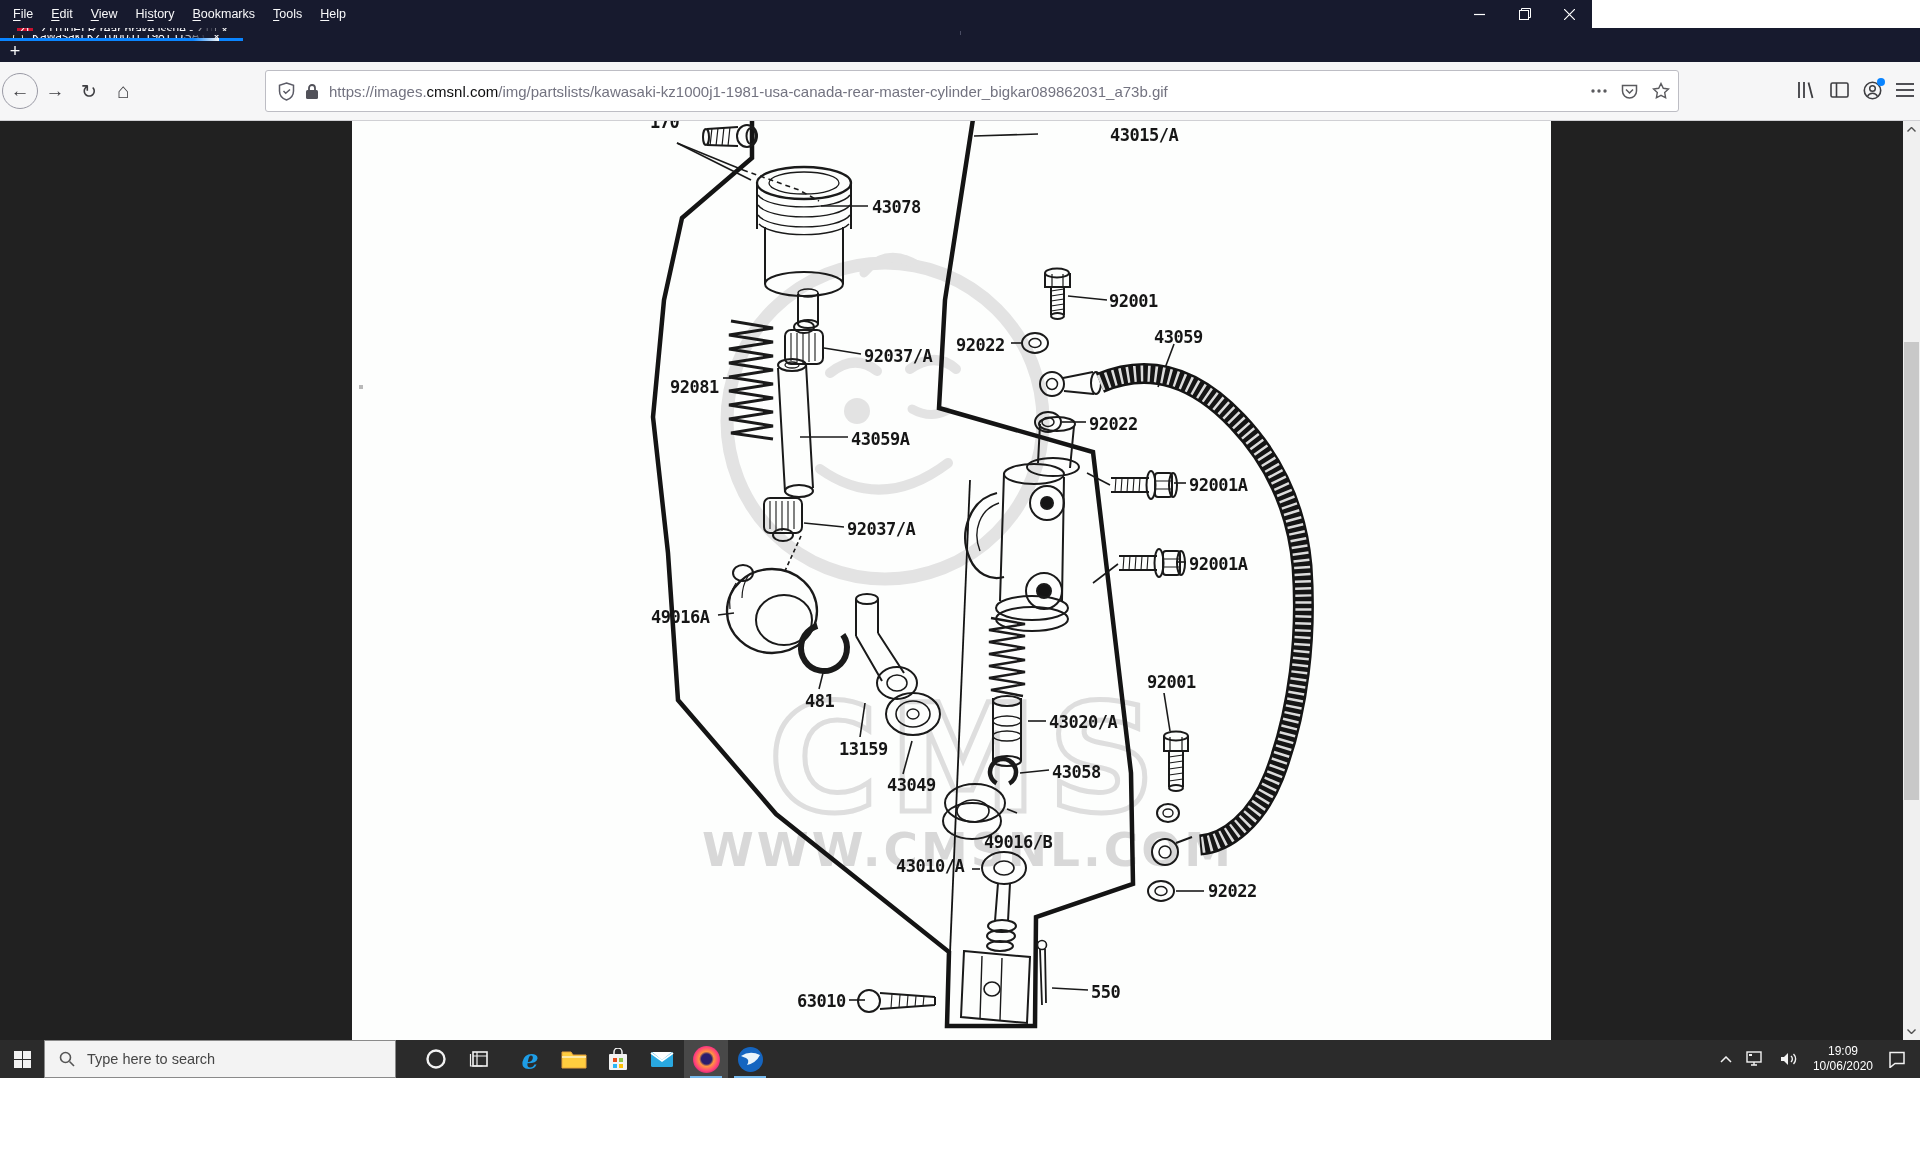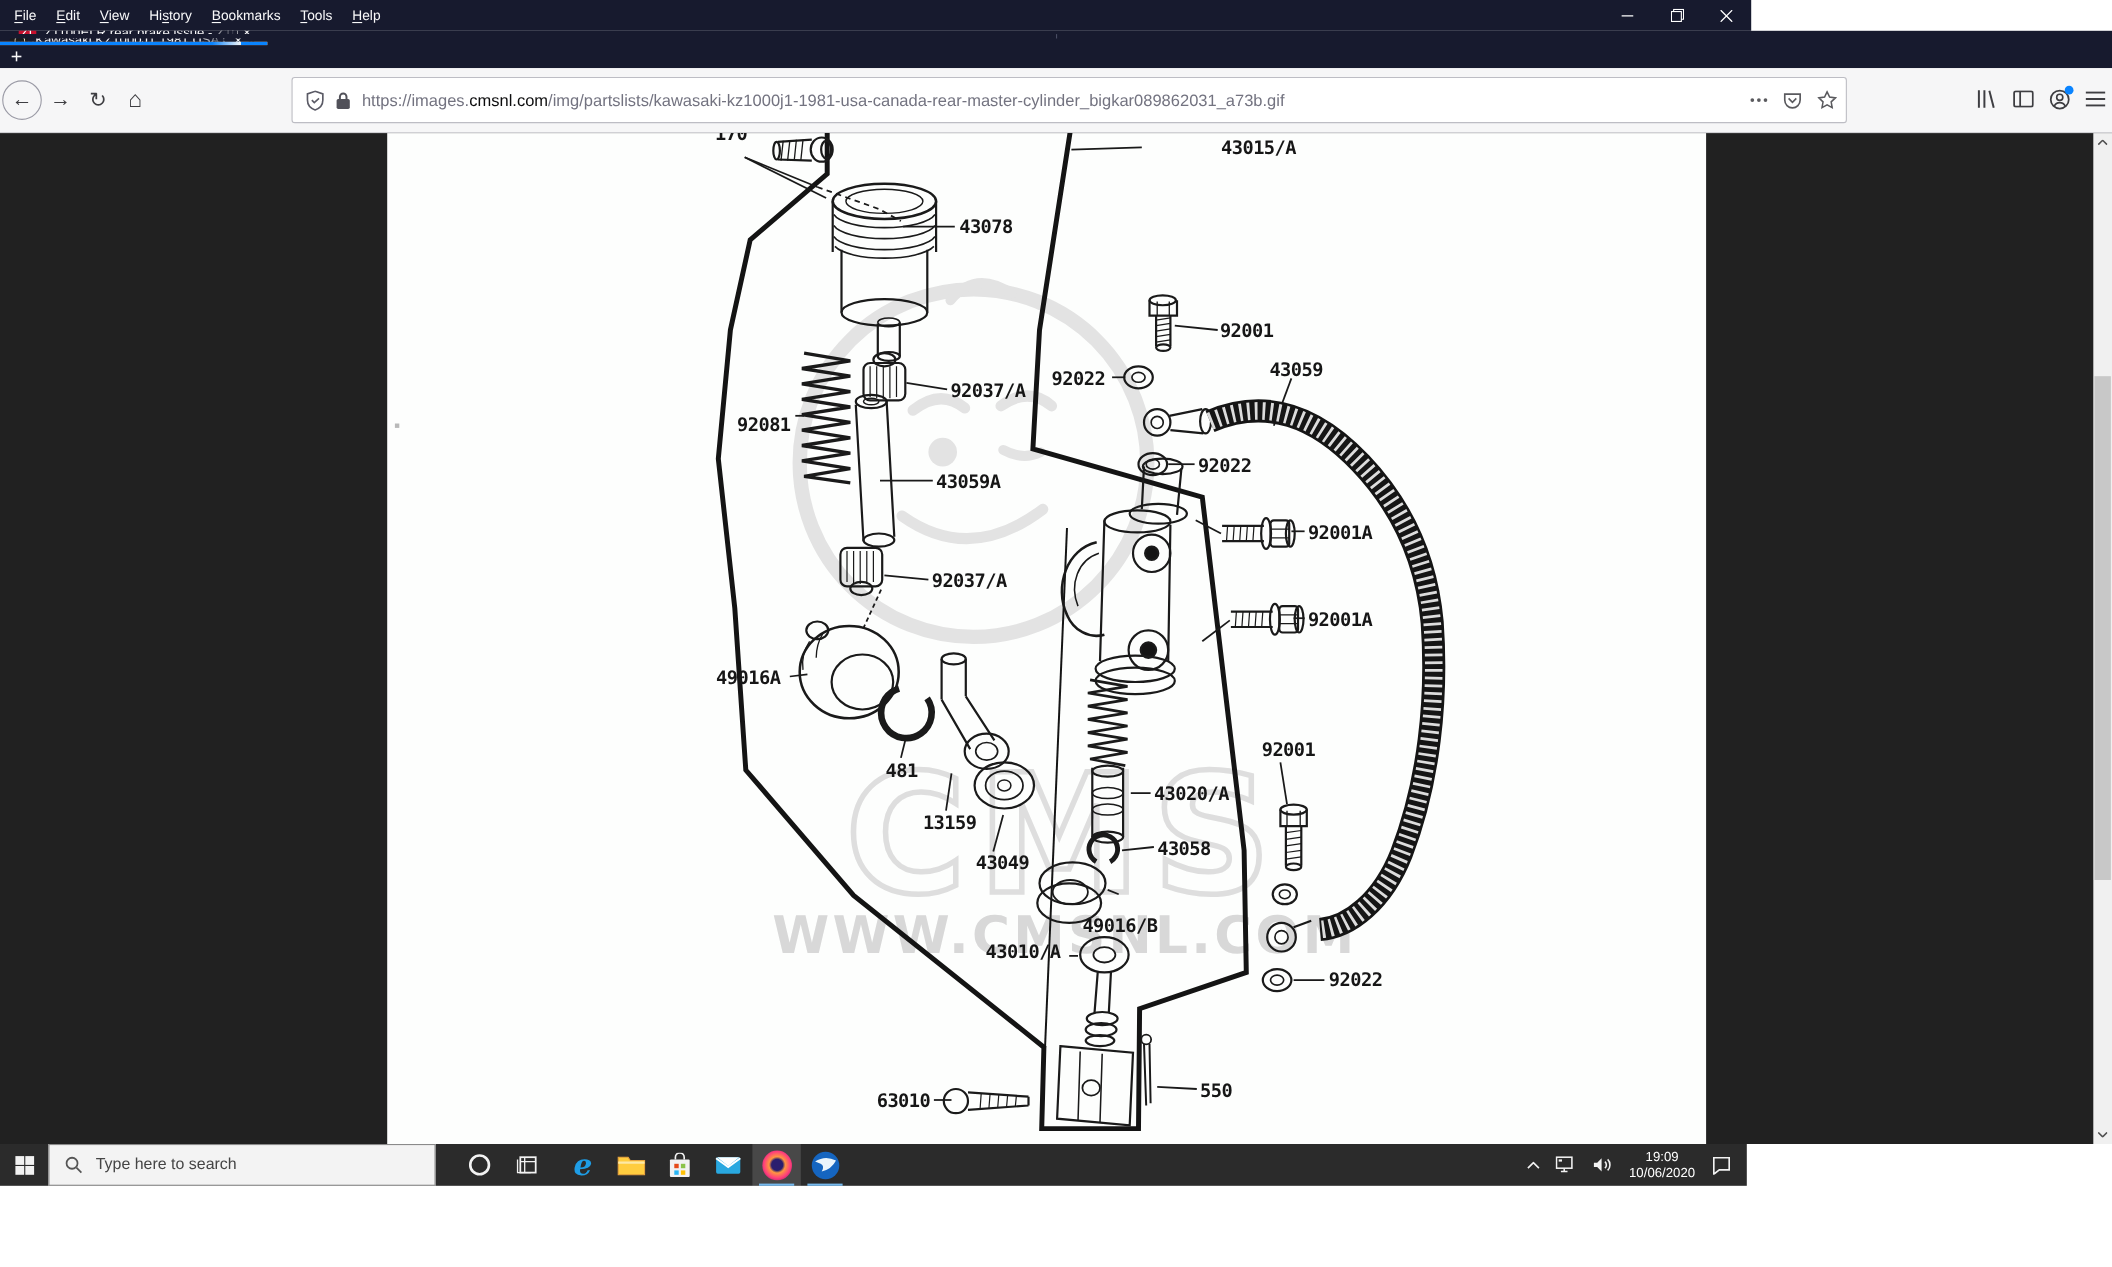--- a/index.html
+++ b/index.html
@@ -56,21 +56,21 @@
               overflow:hidden;}
   .image-wrap svg{position:absolute;left:0;top:0;}
   .part-label{position:absolute;font-family:"DejaVu Sans Mono","Liberation Mono",monospace;
               font-size:17px;font-weight:700;color:#161616;letter-spacing:-0.5px;white-space:nowrap;}
   
   .scrollbar{position:absolute;right:0;top:0;width:17px;height:919px;background:#f0f0f0;}
   .sb-arrow{position:absolute;left:0;width:17px;height:17px;display:flex;align-items:center;
             justify-content:center;}
   .sb-thumb{position:absolute;left:1px;width:15px;top:221px;height:458px;background:#c8c8c8;}
   
-  .taskbar{position:absolute;left:0;top:1040px;width:1588px;height:38px;background:#2b2b2b;
+  .taskbar{position:absolute;left:0;top:1040px;width:1920px;height:38px;background:#2b2b2b;
            display:flex;align-items:center;color:#fff;}
   .tb-start{width:44px;height:38px;display:flex;align-items:center;justify-content:center;}
   .win-logo{width:17px;height:17px;display:grid;grid-template-columns:8px 8px;grid-template-rows:8px 8px;gap:1px;}
   .win-logo div{background:#f2f2f2;}
   .search-box{width:352px;height:38px;background:#f3f3f3;border:1px solid #8a8a8a;box-sizing:border-box;
               display:flex;align-items:center;color:#444;}
   .search-box .ph{font-size:14.5px;margin-left:12px;color:#454545;}
   .task-icon{width:44px;height:38px;display:flex;align-items:center;justify-content:center;position:relative;}
   .task-icon.open::after{content:"";position:absolute;left:6px;right:6px;bottom:0;height:2px;background:#76b9ed;}
   .task-icon.activewin{background:rgba(255,255,255,0.14);}

